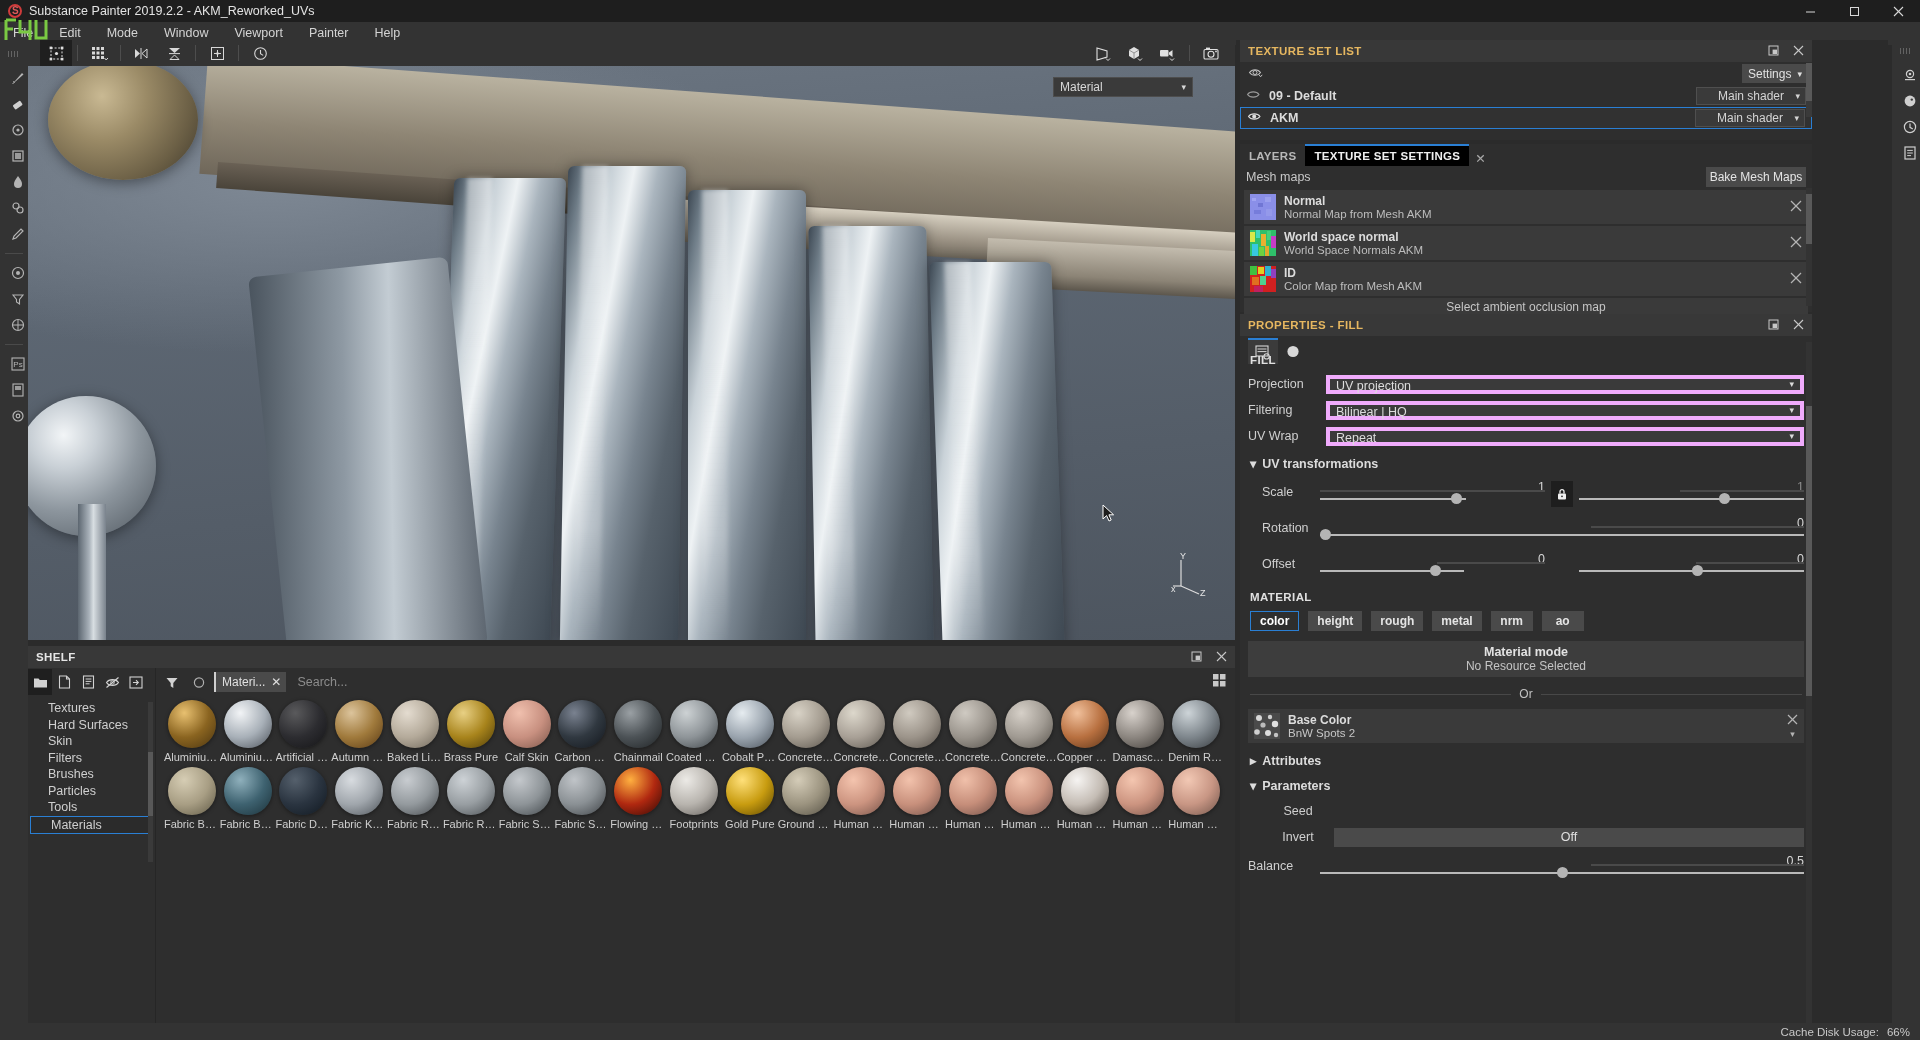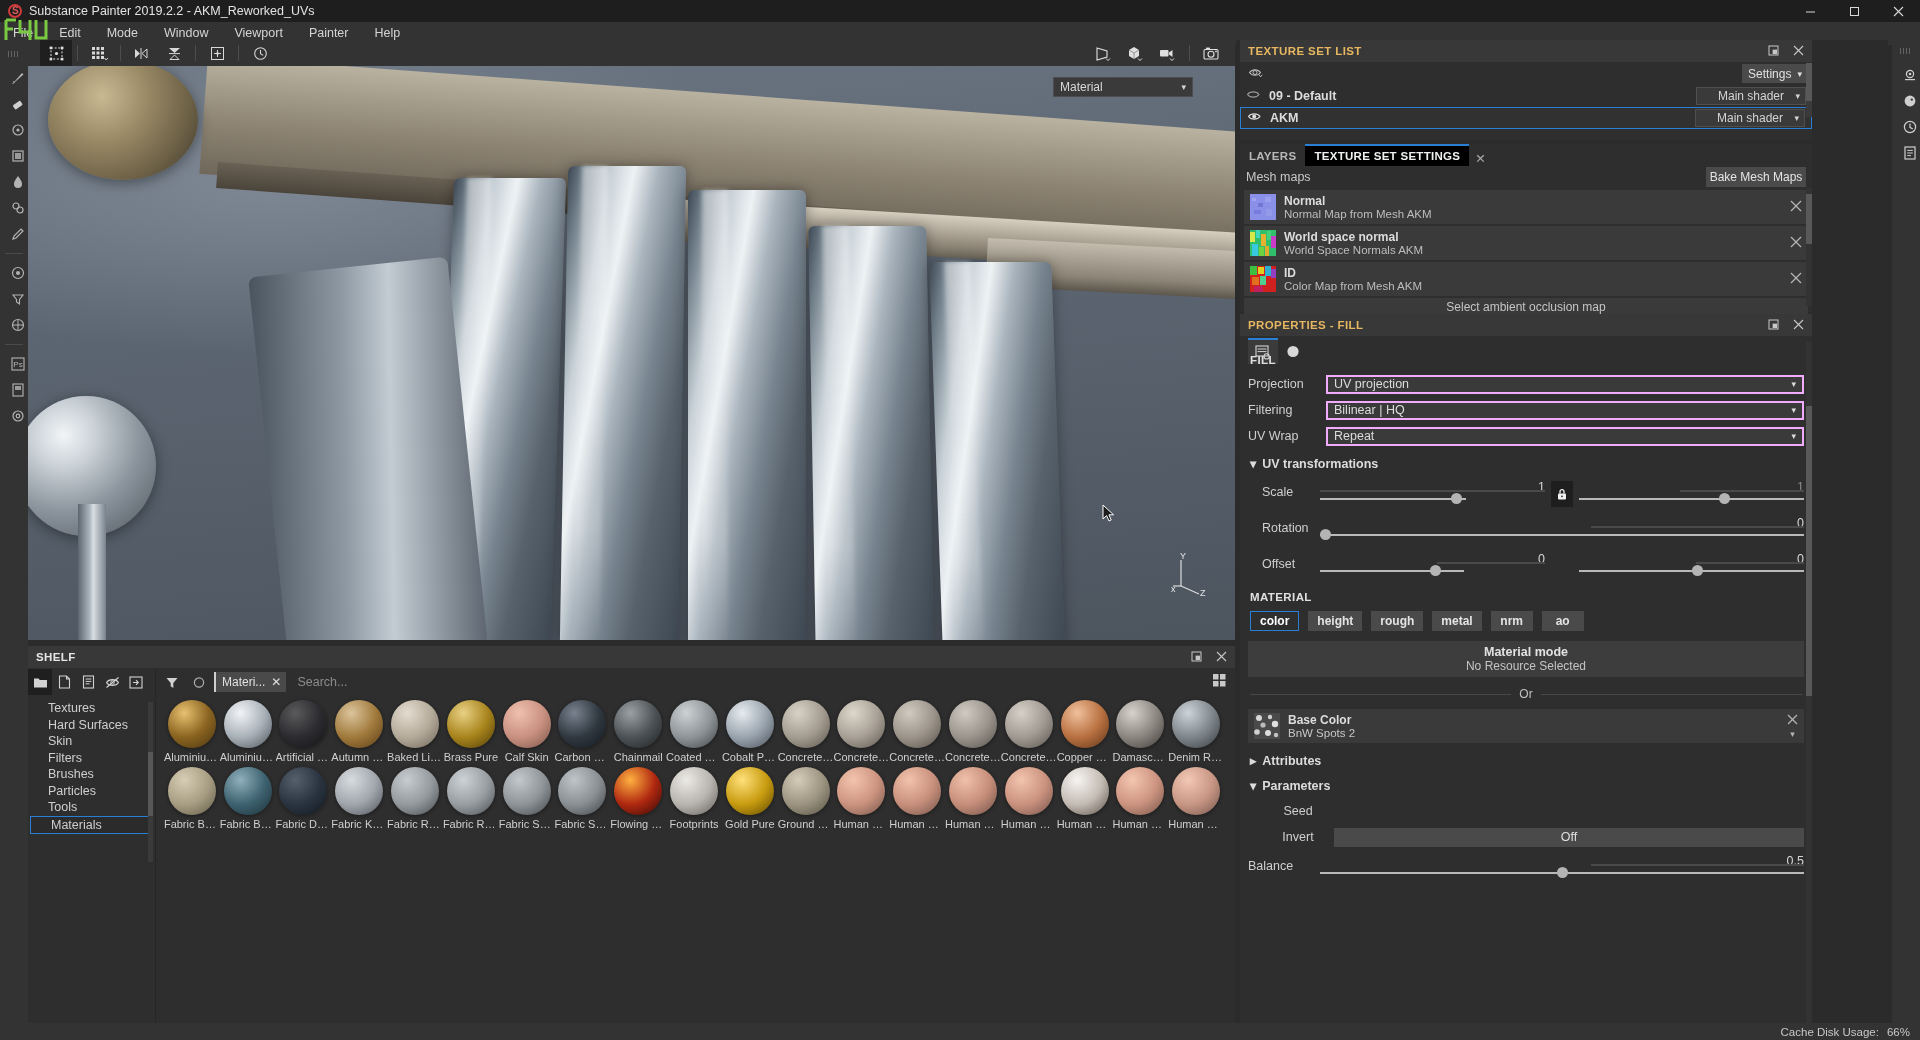--- a/index.html
+++ b/index.html
@@ -195,21 +195,21 @@
   
   .props { position:absolute; left:4px; top:274px; width:572px; height:722px; background:#2e2e2e; }
   .prop-tabs { height:28px; display:flex; align-items:flex-end; padding-left:8px; gap:0; }
   .ptab { width:30px; height:26px; display:flex; align-items:center; justify-content:center; background:#2e2e2e; }
   .ptab.active { background:#3b3b3b; border-top:2px solid #2a7fd4; }
   .prop-body { position:absolute; left:0; top:28px; right:0; bottom:0; padding:0 8px 0 8px; }
   .sect-title { font-size:11.5px; font-weight:bold; color:#e0e0e0; letter-spacing:.4px; margin:12px 0 8px 2px; }
   .prow { display:flex; align-items:center; height:20px; margin-bottom:6px; }
   .plabel { width:78px; font-size:12.5px; color:#cfcfcf; }
   .pselect {
-    flex:1; height:19px; background:#3a3a3a; border:2px solid #f0abfc; display:flex; align-items:center;
+    flex:1; height:19px; background:#3a3a3a; border:4px solid #f0abfc; display:flex; 
     padding:0 6px; font-size:12.5px; color:#dcdcdc; position:relative;
   }
   .pselect .cv { position:absolute; right:6px; }
   .grouphdr { display:flex; align-items:center; gap:6px; font-size:12.5px; font-weight:bold; color:#dcdcdc; margin:10px 0 8px 2px; }
 
   .sldrow { display:flex; align-items:center; height:28px; margin-bottom:8px; padding-left:14px; }
   .sldlabel { width:58px; font-size:12.5px; color:#cfcfcf; padding-bottom:2px; }
   .sldwrap { position:relative; flex:1; height:26px; }
   .sldval { position:absolute; right:0; top:0; font-size:12.5px; color:#d6d6d6; }
   .sldval.dim { color:#8c8c8c; }

